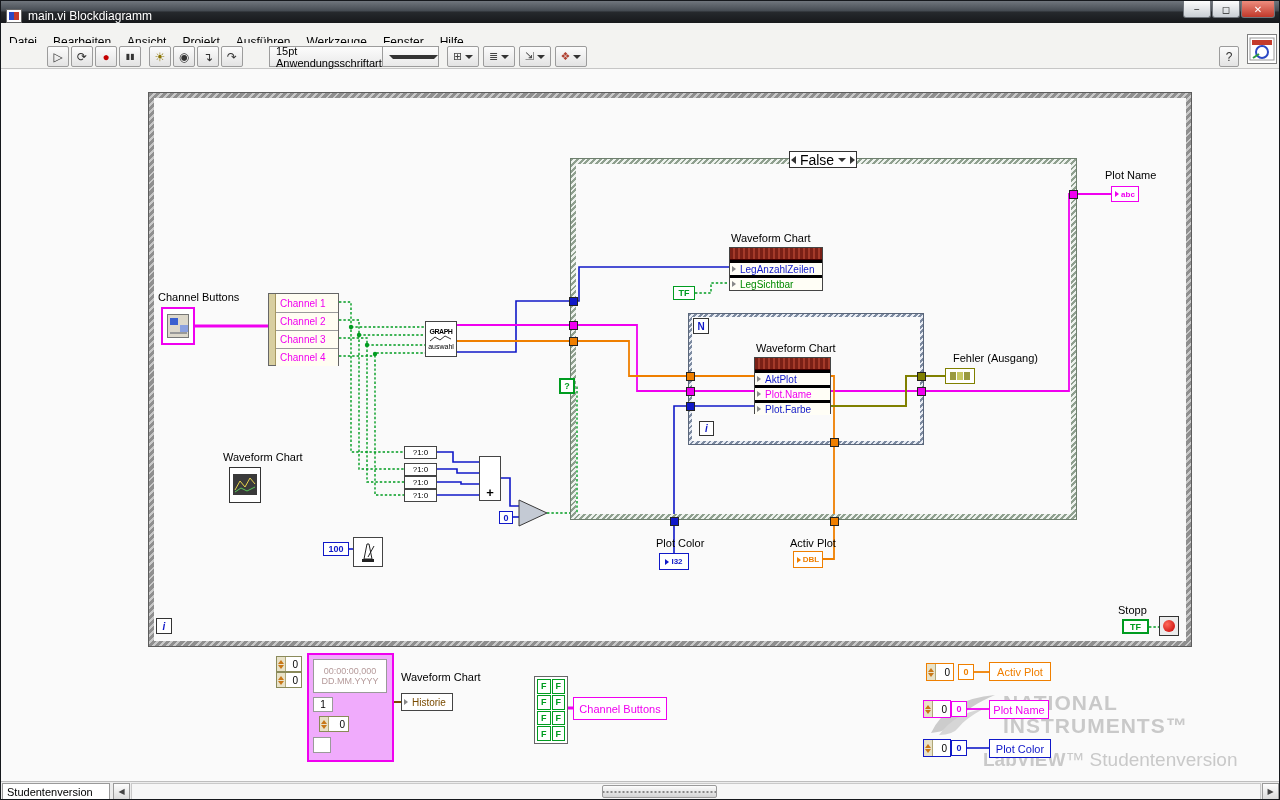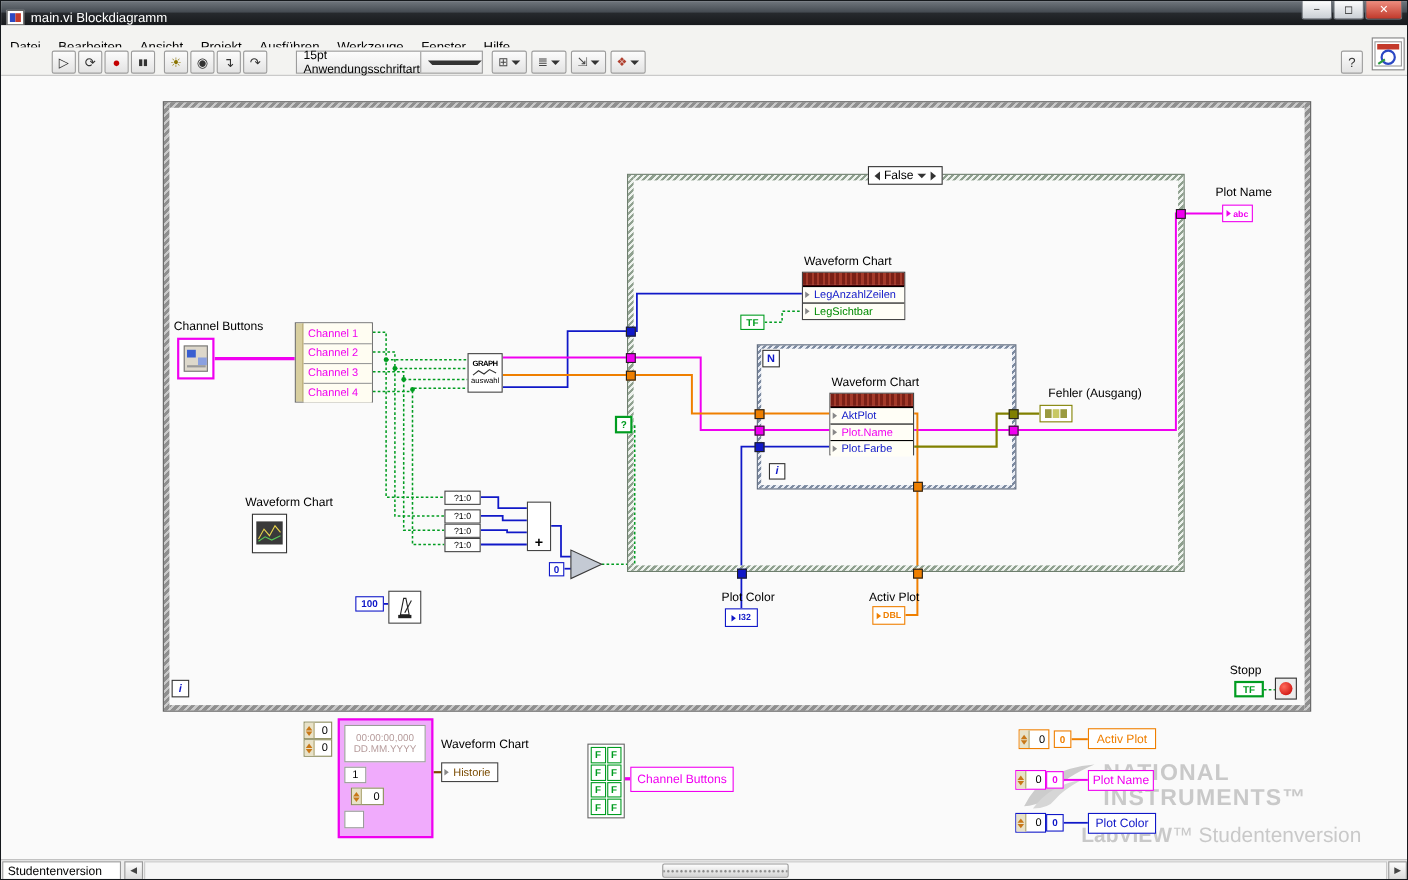--- a/index.html
+++ b/index.html
@@ -56,21 +56,21 @@
   #forloop{border:3px solid;border-image:repeating-linear-gradient(135deg,#7c8aa0 0 2px,#e8ecf4 2px 4px) 3;outline:1px solid #5a6activ?}
   #forloop{outline:1px solid #5a667a;}
   .tun{position:absolute;width:9px;height:9px;border:1px solid #222;z-index:6;}
   .tb{background:#1018c8;} .tp{background:#f000f0;} .to{background:#ef7f00;} .te{background:#808000;}
   
   .node{position:absolute;background:#fff;border:1px solid #444;z-index:4;}
   .term{position:absolute;background:#fff;display:flex;align-items:center;justify-content:center;
     font-weight:bold;z-index:4;}
   .prophdr{height:12px;background:repeating-linear-gradient(90deg,#7a2016 0 3px,#a43a2a 3px 5px);
     border-bottom:1px solid #400;}
-  .prow{display:flex;align-items:center;height:15px;border-top:1px solid #000000;font-size:10px;
+  .prow{display:flex;align-items:center;height:15px;border-top:3px solid #000000;font-size:10px;
     padding-left:10px;position:relative;background:#fffef6;text-align:right;}
   .prow .arr{position:absolute;left:2px;width:0;height:0;border-top:3px solid transparent;
     border-bottom:3px solid transparent;border-left:4px solid #888;}
   .crow{display:flex;align-items:center;height:18px;border-top:1px solid #9a9a9a;font-size:10px;
     padding-left:4px;color:#f000f0;background:#fffdf2;}
   .spin{position:absolute;background:#fff;border:1px solid #8a8a5a;display:flex;z-index:4;}
   .spin .sp{width:9px;background:#e8e2c8;border-right:1px solid #b0a878;display:flex;flex-direction:column;
     align-items:center;justify-content:center;gap:1px;}
   .spin .up{width:0;height:0;border-left:3px solid transparent;border-right:3px solid transparent;border-bottom:4px solid #c87818;}
   .spin .dn{width:0;height:0;border-left:3px solid transparent;border-right:3px solid transparent;border-top:4px solid #c87818;}
@@ -232,21 +232,21 @@
       <polyline class="wh" points="393,633 400,633"></polyline>
       <polygon points="518,431 518,457 546,444" fill="#c4cad4" stroke="#3a3a3a"></polygon>
     </svg>
 
     <div id="whileloop" class="struct" style="left:148px;top:24px;width:1042px;height:553px"></div>
     <div id="casestruct" class="struct" style="left:570px;top:90px;width:505px;height:360px"></div>
     <div id="forloop" class="struct" style="left:688px;top:245px;width:234px;height:130px;border:3px solid;border-image:repeating-linear-gradient(135deg,#7c8aa0 0 2px,#e8ecf4 2px 4px) 3"></div>
 
     <div class="a" style="left:788px;top:82px;width:68px;height:17px;background:#fff;border:1px solid #333;z-index:5;display:flex;align-items:center;justify-content:center;gap:4px">
       <span style="width:0;height:0;border-top:4px solid transparent;border-bottom:4px solid transparent;border-right:5px solid #333"></span>
-      <span style="font-size:11px">False</span>
+      <span style="font-size:14px">False</span>
       <span class="caret"></span>
       <span style="width:0;height:0;border-top:4px solid transparent;border-bottom:4px solid transparent;border-left:5px solid #333"></span>
     </div>
 
     <div class="a" style="left:558px;top:309px;width:16px;height:16px;background:#fff;border:2px solid #009c20;z-index:6;display:flex;align-items:center;justify-content:center;font-size:9px;font-weight:bold;color:#009c20">?</div>
 
     <div class="lb" style="left:157px;top:222px">Channel Buttons</div>
     <div class="term" style="left:160px;top:238px;width:34px;height:38px;border:2.5px solid #f000f0">
       <span style="position:relative;width:22px;height:24px;background:#ddd8cb;border:1px solid #777">
         <span style="position:absolute;left:2px;top:3px;width:8px;height:7px;background:#3a5fd0"></span>

